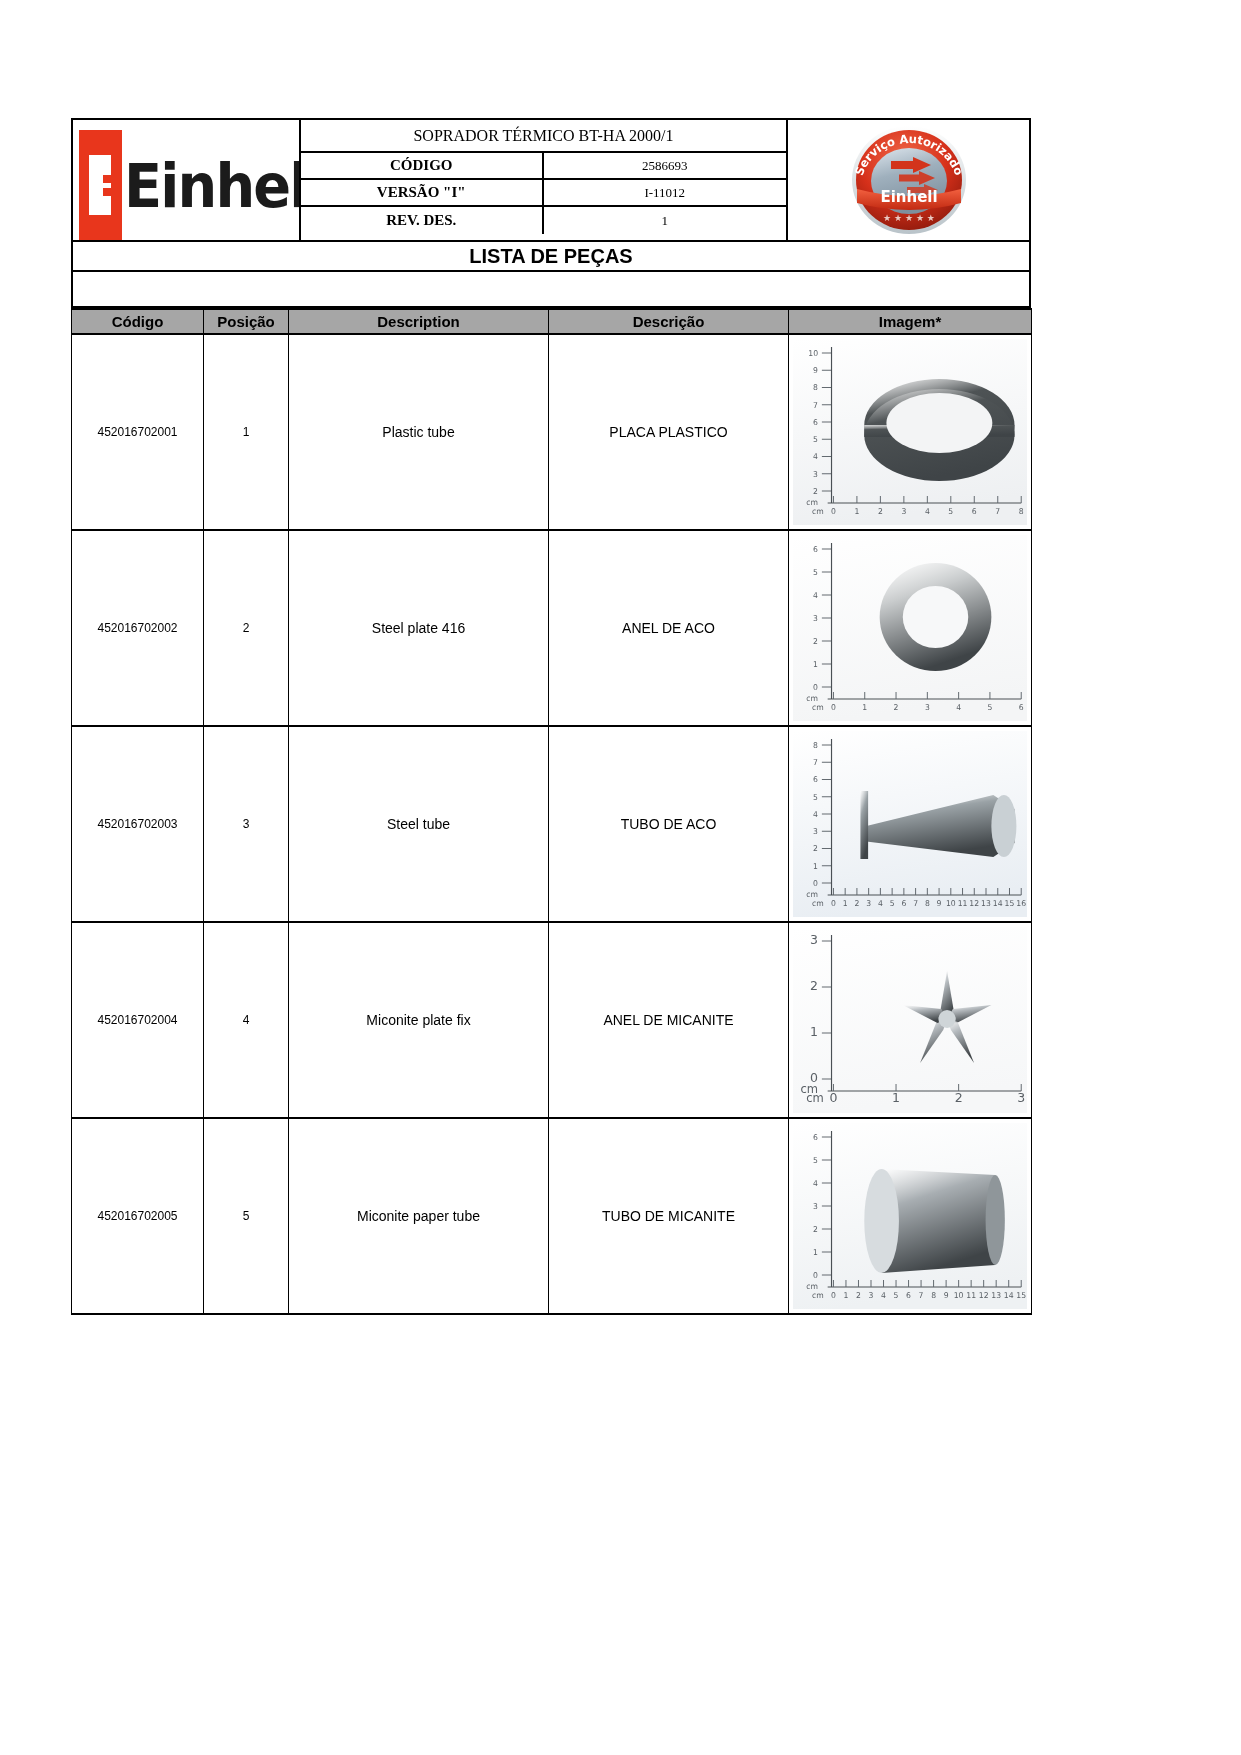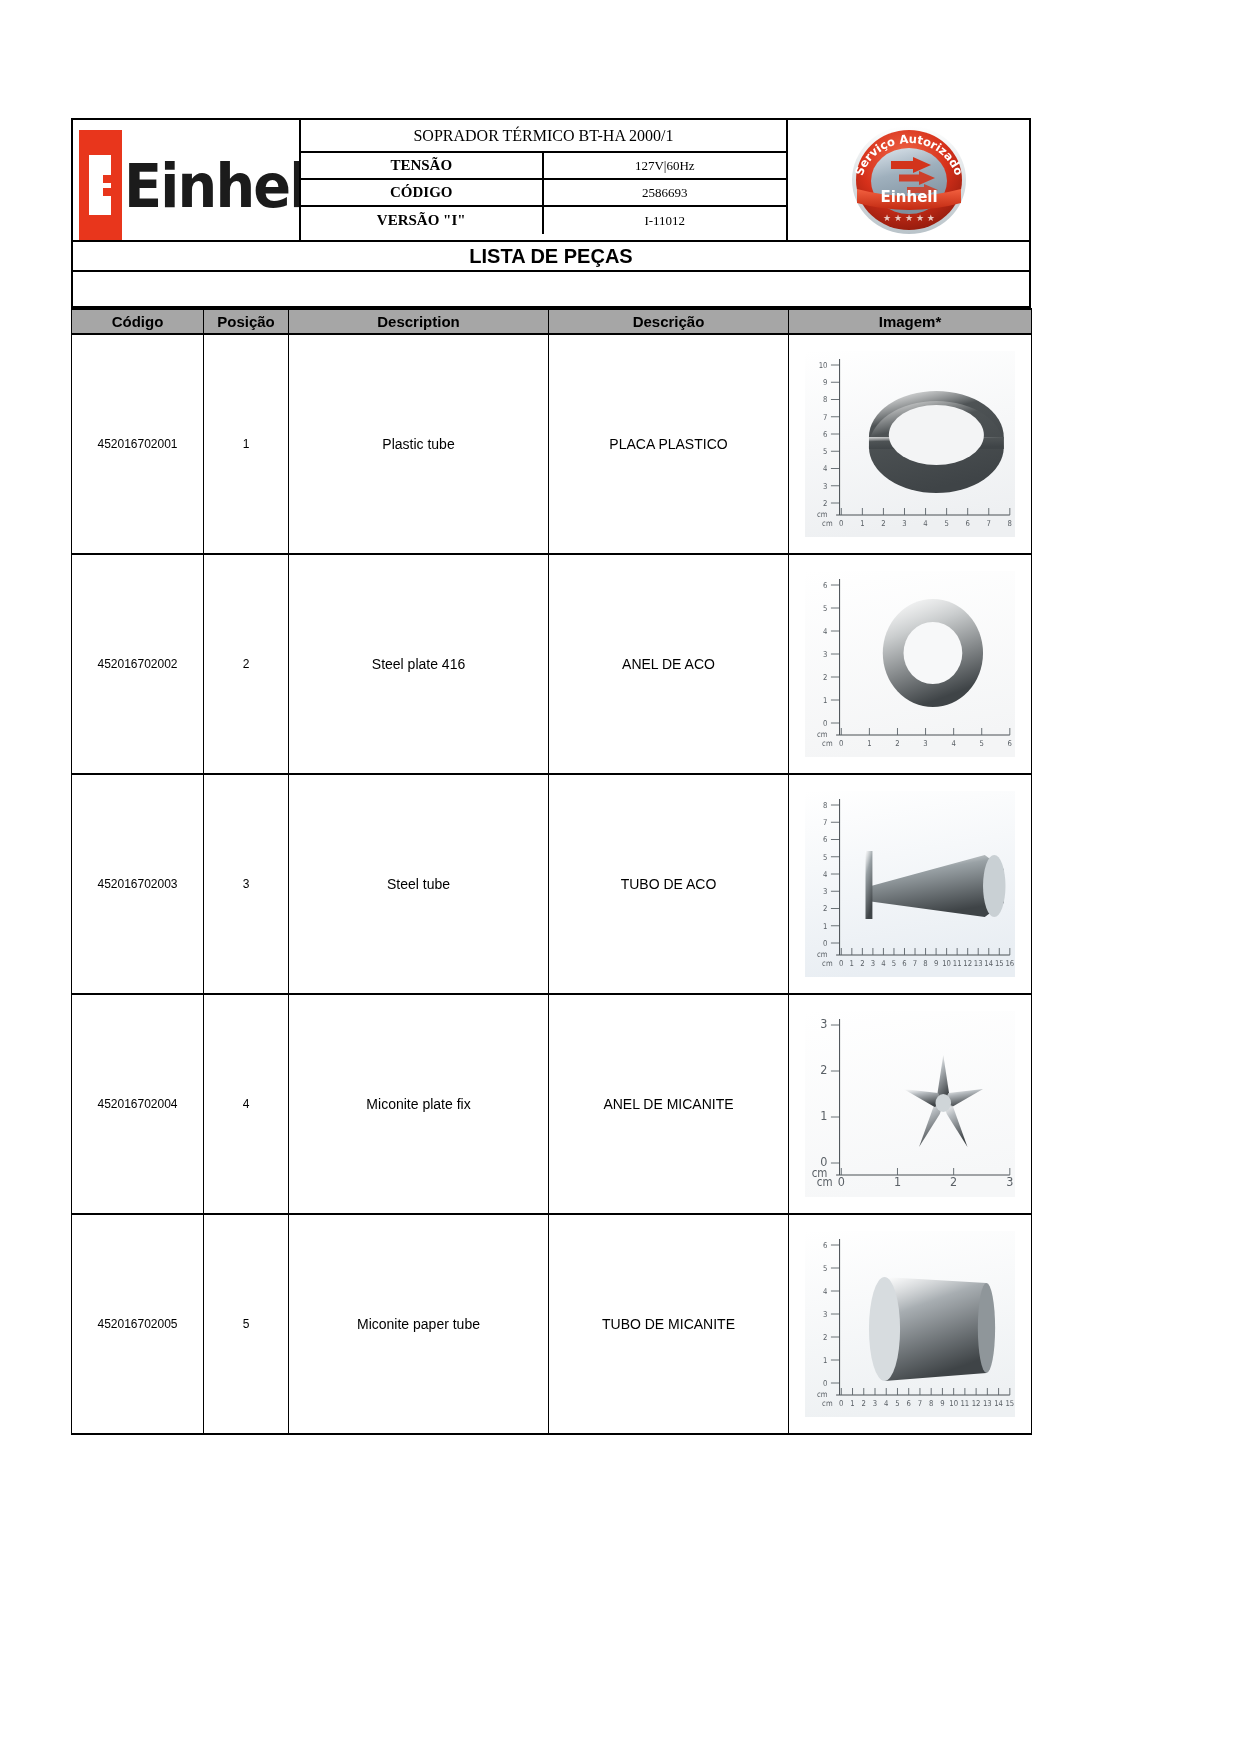--- a/index.html
+++ b/index.html
@@ -162,21 +162,21 @@
   table.parts tbody td {
     height: 186px;
     text-align: center;
     vertical-align: middle;
     border-bottom: 2px solid #000;
   }
   td.codigo  { font-size: 12px; }
   td.posicao { font-size: 12px; }
   td.desc-en { font-size: 14px; }
   td.desc-pt { font-size: 14px; }
-  td.imagem  { padding: 16px; height: 186px; overflow: hidden; }
+  td.imagem  { padding: 4px; height: 186px; overflow: hidden; }
 
   .photo {
     width: 100%; height: 186px;
     position: relative;
     overflow: hidden;
     background: #f2f4f6;
   }
   .photo svg { display: block; width: 100%; height: 100%; }
 </style>
 </head>
@@ -187,35 +187,35 @@
   <div class="hdr">
 
     <div class="hdr-logo">
       <div class="logo-mark"></div>
       <div class="logo-word">Einhell</div>
     </div>
 
     <div class="hdr-mid">
       <div class="hdr-title-row">SOPRADOR TÉRMICO BT-HA 2000/1</div>
 
-      <div class="hdr-row">
-        <div class="hdr-lbl">TENSÃO</div>
-        <div class="hdr-val">127V|60Hz</div>
-      </div>
 
       <div class="hdr-row">
         <div class="hdr-lbl">CÓDIGO</div>
         <div class="hdr-val">2586693</div>
       </div>
 
       <div class="hdr-row">
         <div class="hdr-lbl">VERSÃO "I"</div>
         <div class="hdr-val">I-11012</div>
       </div>
 
+      <div class="hdr-row">
+        <div class="hdr-lbl">REV. DES.</div>
+        <div class="hdr-val">1</div>
+      </div>
     </div>
 
     <div class="hdr-badge">
       <div class="badge">
         <svg viewBox="0 0 140 118" xmlns="http://www.w3.org/2000/svg">
           <defs>
             <radialGradient id="rim" cx="45%" cy="30%" r="75%">
               <stop offset="0%" stop-color="#f26a4a"></stop>
               <stop offset="55%" stop-color="#d6301a"></stop>
               <stop offset="100%" stop-color="#8e1a0c"></stop>

